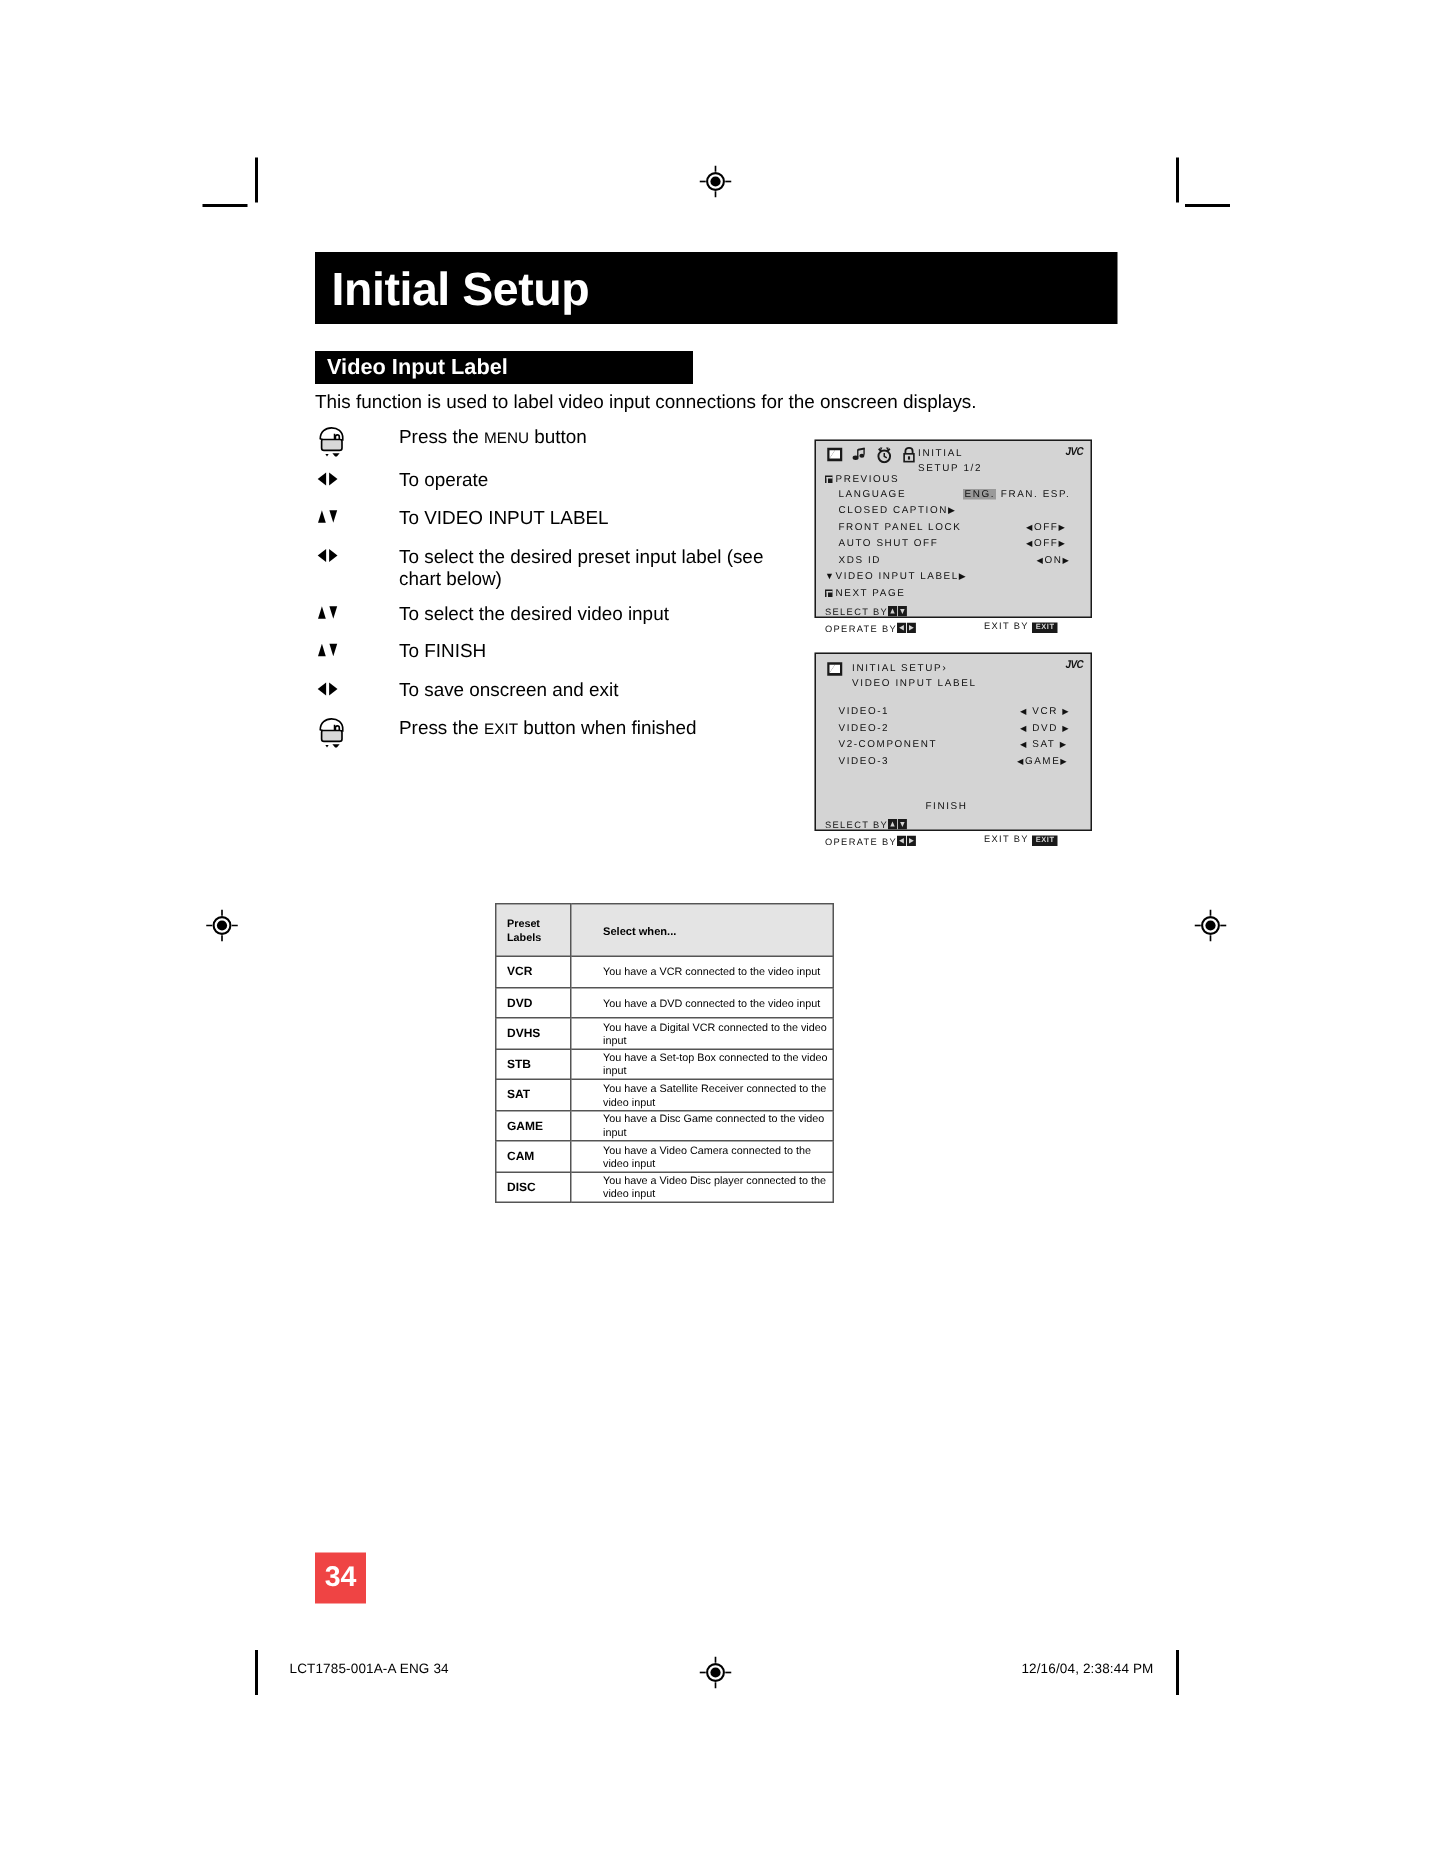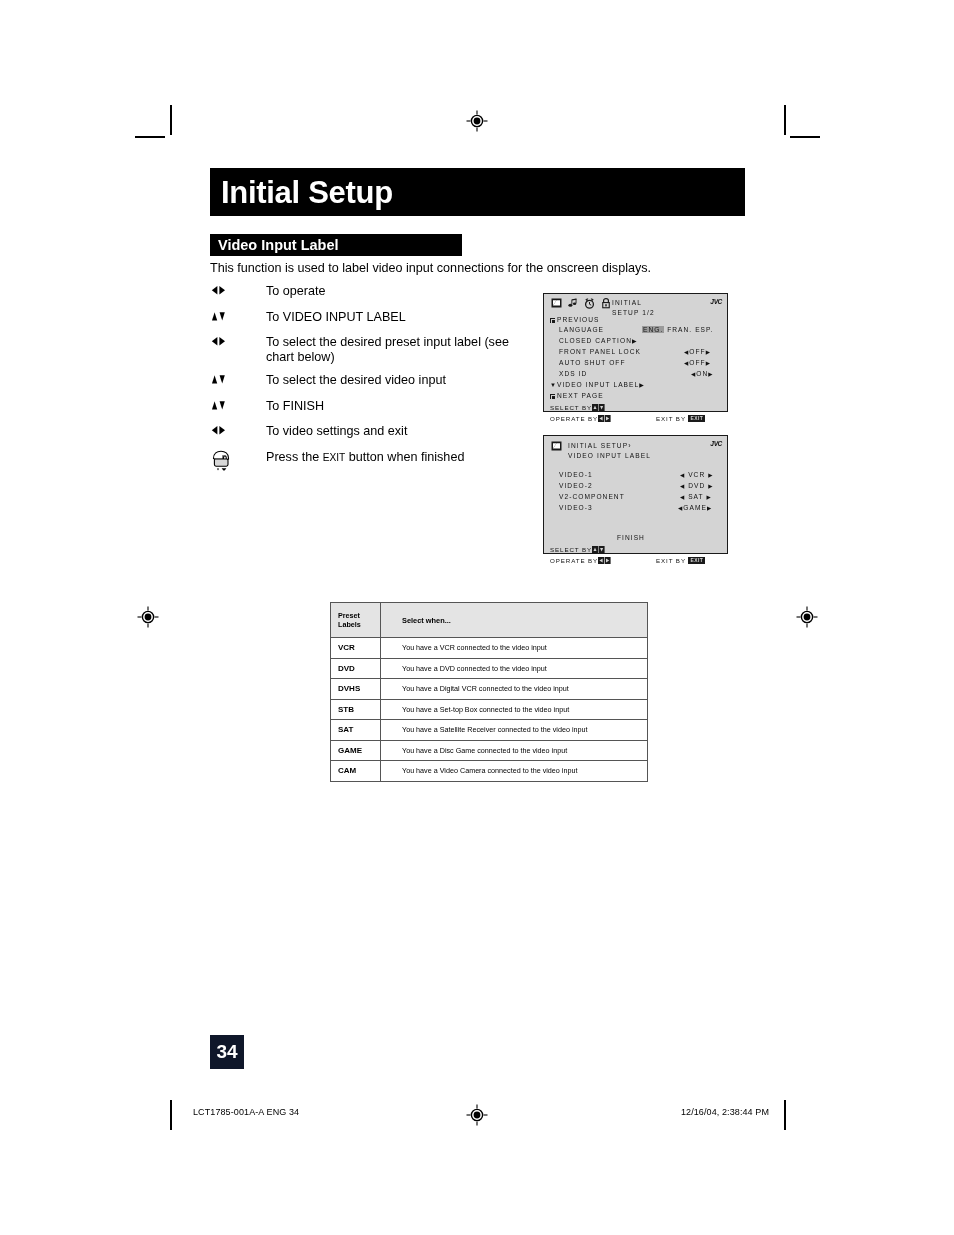--- a/index.html
+++ b/index.html
@@ -198,21 +198,21 @@
     vertical-align: -1px;
     line-height: 0;
   }
   .key-ud svg, .key-lr svg { display: block; }
 
   
   #preset-table {
     position: absolute;
     left: 330px;
     top: 602px;
-    width: 318px;
+    width: 226px;
     border-collapse: collapse;
     font-size: 7.2px;
   }
   #preset-table td, #preset-table th {
     border: 0.8px solid #555;
     padding: 0;
     vertical-align: middle;
   }
   #preset-table thead th {
     background: #e4e4e4;
@@ -234,21 +234,21 @@
   #preset-table thead .col-label { font-size: 7.2px; line-height: 1.28; }
   #preset-table thead .col-desc { font-size: 7.4px; }
 
   
   #page-number {
     position: absolute;
     left: 210px;
     top: 1035px;
     width: 34px;
     height: 34px;
-    background: #0f172a;
+    background: #ef4444;
     color: #ffffff;
     display: flex;
     align-items: center;
     justify-content: center;
     font-size: 19px;
     font-weight: bold;
   }
 
   
   #footer-left {
@@ -323,91 +323,103 @@
 </div>
 
 <div id="section-bar">
   <span class="section-text">Video Input Label</span>
 </div>
 
 <div id="intro-text">This function is used to label video input connections for the onscreen displays.</div>
 
 <div id="steps">
 
-
-  <div class="step">
-    <span class="step-icon arrow-pair">
-      <svg width="26" height="12" viewBox="0 0 26 12">
-        <path d="M1.8 6.3 L7.4 2.0 L7.4 10.6 Z" fill="#000"></path>
-        <path d="M15.0 6.3 L9.4 2.0 L9.4 10.6 Z" fill="#000"></path>
-      </svg>
-    </span>
-    <span class="step-text">To operate</span>
-  </div>
-
-  <div class="step">
-    <span class="step-icon arrow-pair">
-      <svg width="26" height="12" viewBox="0 0 26 12">
-        <path d="M2 10.5 L7.2 10.5 L4.6 2.2 Z" fill="#000"></path>
-        <path d="M9.6 2.2 L14.8 2.2 L12.2 10.5 Z" fill="#000"></path>
-      </svg>
-    </span>
-    <span class="step-text">To VIDEO INPUT LABEL</span>
-  </div>
-
-  <div class="step">
-    <span class="step-icon arrow-pair">
-      <svg width="26" height="12" viewBox="0 0 26 12">
-        <path d="M1.8 6.3 L7.4 2.0 L7.4 10.6 Z" fill="#000"></path>
-        <path d="M15.0 6.3 L9.4 2.0 L9.4 10.6 Z" fill="#000"></path>
-      </svg>
-    </span>
-    <span class="step-text" style="max-width:252px; display:inline-block;">To select the desired preset input label (see chart below)</span>
-  </div>
-
-  <div class="step">
-    <span class="step-icon arrow-pair">
-      <svg width="26" height="12" viewBox="0 0 26 12">
-        <path d="M2 10.5 L7.2 10.5 L4.6 2.2 Z" fill="#000"></path>
-        <path d="M9.6 2.2 L14.8 2.2 L12.2 10.5 Z" fill="#000"></path>
-      </svg>
-    </span>
-    <span class="step-text">To select the desired video input</span>
-  </div>
-
-  <div class="step">
-    <span class="step-icon arrow-pair">
-      <svg width="26" height="12" viewBox="0 0 26 12">
-        <path d="M2 10.5 L7.2 10.5 L4.6 2.2 Z" fill="#000"></path>
-        <path d="M9.6 2.2 L14.8 2.2 L12.2 10.5 Z" fill="#000"></path>
-      </svg>
-    </span>
-    <span class="step-text">To FINISH</span>
-  </div>
-
-  <div class="step">
-    <span class="step-icon arrow-pair">
-      <svg width="26" height="12" viewBox="0 0 26 12">
-        <path d="M1.8 6.3 L7.4 2.0 L7.4 10.6 Z" fill="#000"></path>
-        <path d="M15.0 6.3 L9.4 2.0 L9.4 10.6 Z" fill="#000"></path>
-      </svg>
-    </span>
-    <span class="step-text">To video settings and exit</span>
-  </div>
-
   <div class="step">
     <span class="step-icon hand-icon">
       <svg width="22" height="21" viewBox="0 0 22 21">
         <path d="M3.5 8.5 C3.5 3.6 7 1.2 11 1.2 C15 1.2 18.5 3.6 18.5 8.0 L18.5 9.2 L16.2 9.2 L16.2 7.2 C16.2 6.4 15.6 5.9 14.9 5.9 C14.2 5.9 13.6 6.4 13.6 7.2 L13.6 9.2 L5.4 9.2 Z" fill="none" stroke="#000" stroke-width="1.1"></path>
         <path d="M5.2 9.0 L16.6 9.0 C17.4 9.0 18.0 9.6 18.0 10.4 L18.0 14.6 C18.0 15.5 17.3 16.2 16.4 16.2 L6.0 16.2 C5.1 16.2 4.4 15.5 4.4 14.6 L4.4 10.4 C4.4 9.6 4.6 9.0 5.2 9.0 Z" fill="#d8d8d8" stroke="#000" stroke-width="1.1"></path>
         <path d="M13.0 5.2 L13.0 9.0" stroke="#000" stroke-width="1"></path>
         <path d="M6.9 18.6 L9.1 18.6 L8.0 20.4 Z" fill="#000"></path>
         <path d="M11.6 18.2 L16.4 18.2 L14.6 20.4 L13.4 20.4 Z" fill="#000"></path>
       </svg>
     </span>
+    <span class="step-text"><span>Press the </span><span class="smallcap" style="text-transform:uppercase">Menu</span><span> button</span></span>
+  </div>
+
+  <div class="step">
+    <span class="step-icon arrow-pair">
+      <svg width="26" height="12" viewBox="0 0 26 12">
+        <path d="M1.8 6.3 L7.4 2.0 L7.4 10.6 Z" fill="#000"></path>
+        <path d="M15.0 6.3 L9.4 2.0 L9.4 10.6 Z" fill="#000"></path>
+      </svg>
+    </span>
+    <span class="step-text">To operate</span>
+  </div>
+
+  <div class="step">
+    <span class="step-icon arrow-pair">
+      <svg width="26" height="12" viewBox="0 0 26 12">
+        <path d="M2 10.5 L7.2 10.5 L4.6 2.2 Z" fill="#000"></path>
+        <path d="M9.6 2.2 L14.8 2.2 L12.2 10.5 Z" fill="#000"></path>
+      </svg>
+    </span>
+    <span class="step-text">To VIDEO INPUT LABEL</span>
+  </div>
+
+  <div class="step">
+    <span class="step-icon arrow-pair">
+      <svg width="26" height="12" viewBox="0 0 26 12">
+        <path d="M1.8 6.3 L7.4 2.0 L7.4 10.6 Z" fill="#000"></path>
+        <path d="M15.0 6.3 L9.4 2.0 L9.4 10.6 Z" fill="#000"></path>
+      </svg>
+    </span>
+    <span class="step-text" style="max-width:252px; display:inline-block;">To select the desired preset input label (see chart below)</span>
+  </div>
+
+  <div class="step">
+    <span class="step-icon arrow-pair">
+      <svg width="26" height="12" viewBox="0 0 26 12">
+        <path d="M2 10.5 L7.2 10.5 L4.6 2.2 Z" fill="#000"></path>
+        <path d="M9.6 2.2 L14.8 2.2 L12.2 10.5 Z" fill="#000"></path>
+      </svg>
+    </span>
+    <span class="step-text">To select the desired video input</span>
+  </div>
+
+  <div class="step">
+    <span class="step-icon arrow-pair">
+      <svg width="26" height="12" viewBox="0 0 26 12">
+        <path d="M2 10.5 L7.2 10.5 L4.6 2.2 Z" fill="#000"></path>
+        <path d="M9.6 2.2 L14.8 2.2 L12.2 10.5 Z" fill="#000"></path>
+      </svg>
+    </span>
+    <span class="step-text">To FINISH</span>
+  </div>
+
+  <div class="step">
+    <span class="step-icon arrow-pair">
+      <svg width="26" height="12" viewBox="0 0 26 12">
+        <path d="M1.8 6.3 L7.4 2.0 L7.4 10.6 Z" fill="#000"></path>
+        <path d="M15.0 6.3 L9.4 2.0 L9.4 10.6 Z" fill="#000"></path>
+      </svg>
+    </span>
+    <span class="step-text">To save onscreen and exit</span>
+  </div>
+
+  <div class="step">
+    <span class="step-icon hand-icon">
+      <svg width="22" height="21" viewBox="0 0 22 21">
+        <path d="M3.5 8.5 C3.5 3.6 7 1.2 11 1.2 C15 1.2 18.5 3.6 18.5 8.0 L18.5 9.2 L16.2 9.2 L16.2 7.2 C16.2 6.4 15.6 5.9 14.9 5.9 C14.2 5.9 13.6 6.4 13.6 7.2 L13.6 9.2 L5.4 9.2 Z" fill="none" stroke="#000" stroke-width="1.1"></path>
+        <path d="M5.2 9.0 L16.6 9.0 C17.4 9.0 18.0 9.6 18.0 10.4 L18.0 14.6 C18.0 15.5 17.3 16.2 16.4 16.2 L6.0 16.2 C5.1 16.2 4.4 15.5 4.4 14.6 L4.4 10.4 C4.4 9.6 4.6 9.0 5.2 9.0 Z" fill="#d8d8d8" stroke="#000" stroke-width="1.1"></path>
+        <path d="M13.0 5.2 L13.0 9.0" stroke="#000" stroke-width="1"></path>
+        <path d="M6.9 18.6 L9.1 18.6 L8.0 20.4 Z" fill="#000"></path>
+        <path d="M11.6 18.2 L16.4 18.2 L14.6 20.4 L13.4 20.4 Z" fill="#000"></path>
+      </svg>
+    </span>
     <span class="step-text"><span>Press the </span><span class="smallcap" style="text-transform:uppercase">Exit</span><span> button when finished</span></span>
   </div>
 
 </div>
 
 <div class="osd" id="osd-1">
 
   <div class="osd-icons">
     <span>
       <svg width="11" height="10" viewBox="0 0 11 10">
@@ -632,18 +644,22 @@
       <td class="col-desc">You have a Satellite Receiver connected to the video input</td>
     </tr>
     <tr>
       <td class="col-label">GAME</td>
       <td class="col-desc">You have a Disc Game connected to the video input</td>
     </tr>
     <tr>
       <td class="col-label">CAM</td>
       <td class="col-desc">You have a Video Camera connected to the video input</td>
     </tr>
+    <tr>
+      <td class="col-label">DISC</td>
+      <td class="col-desc">You have a Video Disc player connected to the video input</td>
+    </tr>
   </tbody>
 </table>
 
 <div id="page-number">34</div>
 <div id="footer-left">LCT1785-001A-A ENG   34</div>
 <div id="footer-right">12/16/04, 2:38:44 PM</div>
 
 </body></html>

